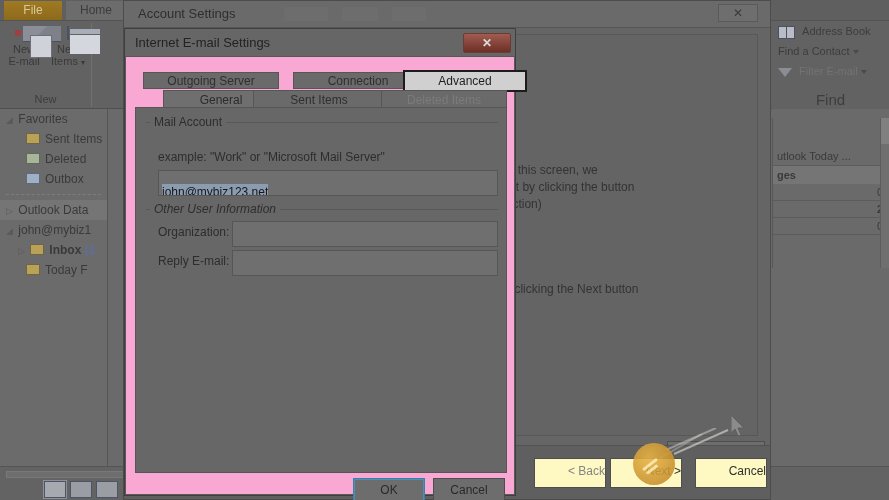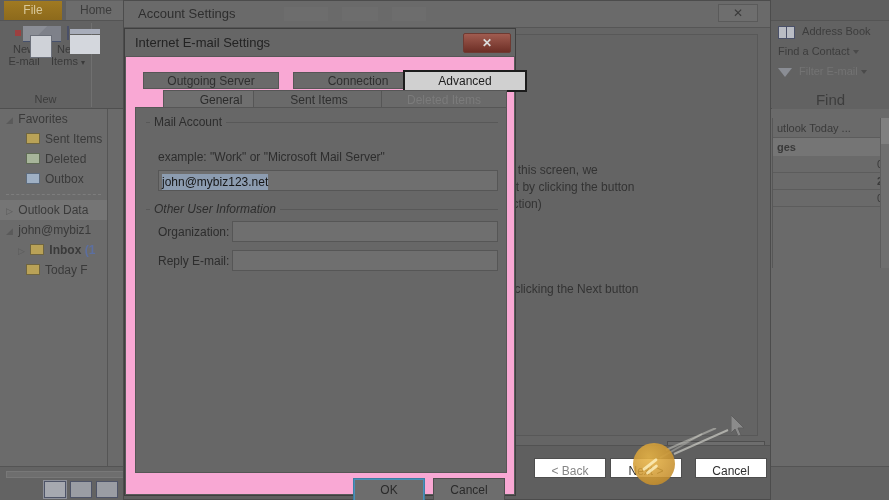--- a/index.html
+++ b/index.html
@@ -111,21 +111,21 @@
   }
   .fg-row{position:relative;height:20px;line-height:20px;padding-left:6px;white-space:nowrap;}
   .fg-row.dim{color:#737373;}
   .fg-foot{position:absolute;bottom:1px;width:100%;text-align:center;color:#3d3d3d;font-size:15px;}
   .caret{display:inline-block;width:0;height:0;border-left:3px solid transparent;border-right:3px solid transparent;border-top:4px solid #4a4a4a;vertical-align:middle;margin-left:3px;}
 
   #today-pane{
     position:absolute;right:0;top:118px;width:117px;height:150px;background:#6a6a6a;
     border-left:1px solid #575757;font-size:11px;color:#3a3a3a;
   }
-  .today-title{padding:4px 2px 3px 4px;border-bottom:1px solid #5c5c5c;white-space:nowrap;}
+  .today-title{padding:4px 2px 3px 4px;border-bottom:1px solid #5c5c5c;white-space:nowrap;margin-top:28px;}
   .today-sub{background:#757575;font-weight:bold;padding:3px 4px;white-space:nowrap;}
   .today-row{border-bottom:1px solid #5c5c5c;text-align:right;padding:2px 6px;}
   .today-row.b{font-weight:bold;}
   .today-scroll{position:absolute;right:0;top:0;width:9px;height:150px;background:#6f6f6f;border-left:1px solid #5c5c5c;}
   .today-scroll .thumb{position:absolute;top:0;left:0;width:9px;height:26px;background:#808080;}
 
   
   .sparkle-cursor{position:absolute;pointer-events:none;}
   .sparkle-cursor .star{position:absolute;left:0;top:0;width:26px;height:26px;}
   .sparkle-cursor .star i{position:absolute;left:12px;top:2px;width:2px;height:22px;background:#8e8e8e;transform-origin:50% 50%;}
@@ -161,22 +161,22 @@
   .ca-line{position:absolute;left:268px;font-size:12px;color:#333;white-space:nowrap;}
   .ca-btn{
     position:absolute;background:#6d6d6d;border:1px solid #4e4e4e;
     font-size:12px;color:#2f2f2f;text-align:center;
   }
 
   .wizard-footer{
     position:absolute;left:0;bottom:0;width:100%;height:54px;background:#5f5f5f;border-top:1px solid #525252;
   }
   .wz-btn{
-    position:absolute;top:12px;width:72px;height:20px;background:#ffffff;border:1px solid #4e4e4e;
-    font-size:12px;color:#2f2f2f;text-align:center;line-height:25px;
+    position:absolute;top:12px;width:72px;height:30px;background:#fef9c3;border:1px solid #4e4e4e;
+    font-size:12px;color:#2f2f2f;text-align:right;line-height:25px;
   }
   .wz-btn.disabled{color:#858585;}
 
   
   #ies-dialog{
     position:absolute;left:124px;top:28px;width:392px;height:468px;
     background:#f9a8d4;border:1px solid #3f3f3f;
     box-shadow:0 0 0 1px #5a5a5a inset;
   }
   .ies-titlebar{position:absolute;left:0;top:0;width:100%;height:28px;background:#666;border-bottom:1px solid #575757;}
@@ -202,21 +202,21 @@
   .tabpanel{
     position:absolute;left:10px;top:78px;width:372px;height:366px;
     background:#676767;border:1px solid #565656;
   }
   .grp-line{position:absolute;height:1px;background:#585858;}
   .grp-label{position:absolute;font-size:12px;color:#2d2d2d;background:#676767;padding:0 4px;}
   .fld-label{position:absolute;font-size:12px;color:#2d2d2d;white-space:nowrap;}
   .desc{position:absolute;font-size:12px;color:#2d2d2d;line-height:15px;white-space:nowrap;}
   .textbox{
     position:absolute;height:21px;background:#6f6f6f;border:1px solid #565656;
-    font-size:12px;color:#1e1e1e;line-height:19px;padding:2px 3px;overflow:hidden;white-space:nowrap;
+    font-size:12px;color:#1e1e1e;line-height:19px;padding:12px 3px;overflow:hidden;white-space:nowrap;
   }
   .sel-text{background:#8c9cb0;color:#161616;padding:1px 0;}
   .dlg-btn{
     position:absolute;width:72px;height:24px;background:#6d6d6d;border:1px solid #4e4e4e;
     font-size:12px;color:#2a2a2a;text-align:center;line-height:23px;
   }
   .dlg-btn.focus{border:1px solid #3d7fa5;box-shadow:0 0 0 1px #4a90b8 inset;}
 
   
   #comet{position:absolute;left:633px;top:443px;width:42px;height:42px;pointer-events:none;}

